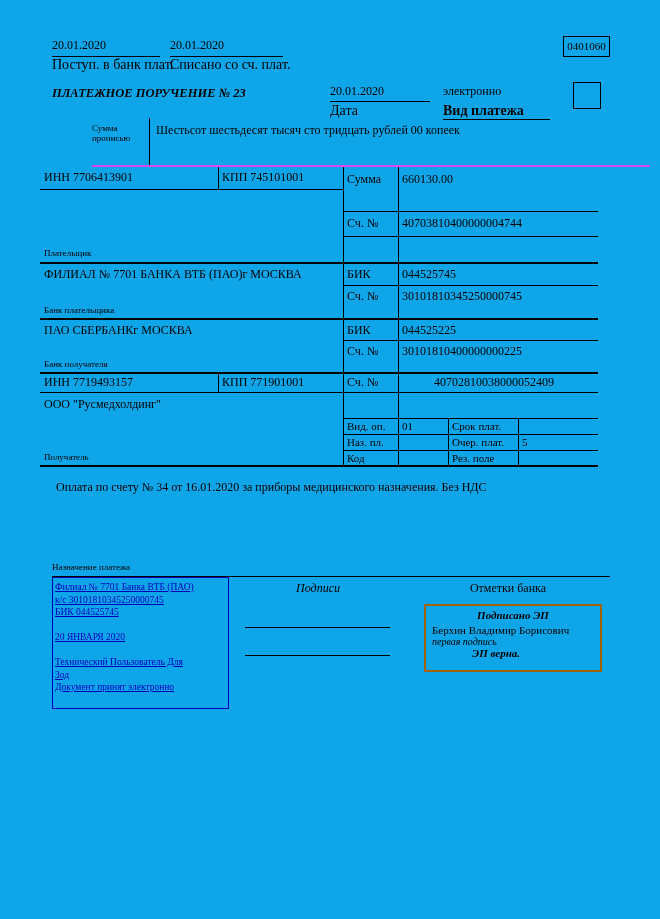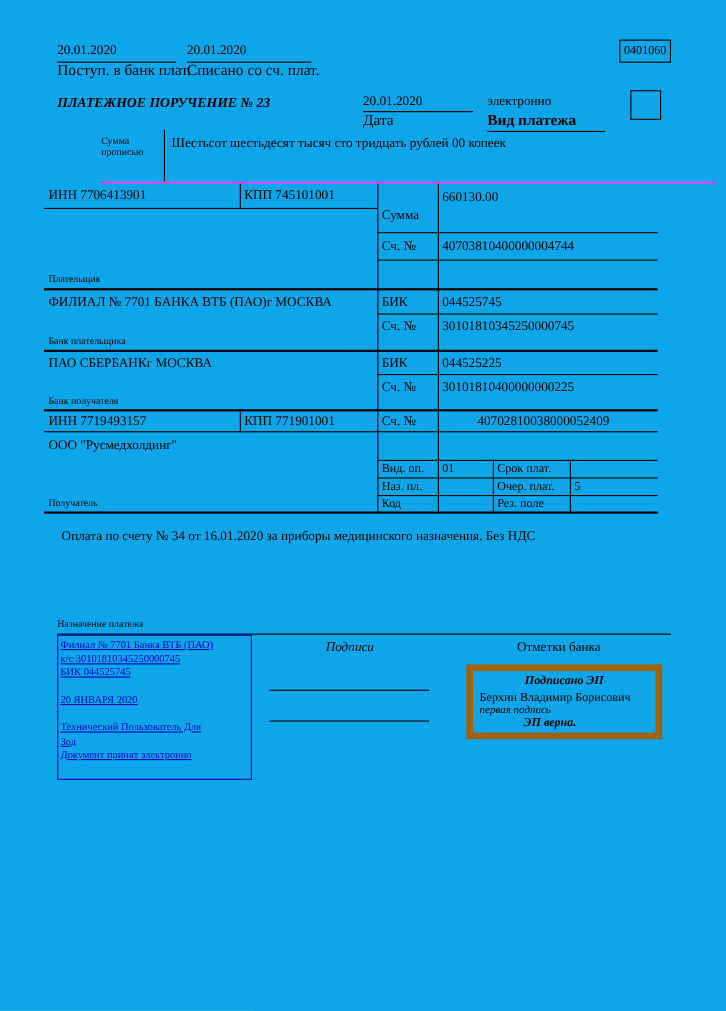--- a/index.html
+++ b/index.html
@@ -64,21 +64,21 @@
     <div class="line" style="left:303px; top:173px; width:255px; height:1px;"></div>
     <div class="line" style="left:0; top:205px; width:558px; height:2px;"></div>
     <div class="line" style="left:0; top:225px; width:558px; height:1px;"></div>
     <div class="line" style="left:303px; top:251px; width:255px; height:1px;"></div>
     <div class="line" style="left:303px; top:267px; width:255px; height:1px;"></div>
     <div class="line" style="left:303px; top:283px; width:255px; height:1px;"></div>
     <div class="line" style="left:0; top:298px; width:558px; height:2px;"></div>
 
     <div class="abs fs12" style="left:4px; top:3px;">ИНН 7706413901</div>
     <div class="abs fs12" style="left:182px; top:3px;">КПП 745101001</div>
-    <div class="abs fs12" style="left:307px; top:5px;margin-top:16px;">Сумма</div>
+    <div class="abs fs12" style="left:307px; top:5px;">Сумма</div>
     <div class="abs fs12" style="left:362px; top:5px;">660130.00</div>
     <div class="abs fs12" style="left:307px; top:49px;">Сч. №</div>
     <div class="abs fs12" style="left:362px; top:49px;">40703810400000004744</div>
     <div class="abs fs9" style="left:4px; top:81px;">Плательщик</div>
 
     <div class="abs fs12" style="left:4px; top:100px; width:294px;">ФИЛИАЛ № 7701 БАНКА ВТБ (ПАО)г МОСКВА</div>
     <div class="abs fs12" style="left:307px; top:100px;">БИК</div>
     <div class="abs fs12" style="left:362px; top:100px;">044525745</div>
     <div class="abs fs12" style="left:307px; top:122px;">Сч. №</div>
     <div class="abs fs12" style="left:362px; top:122px;">30101810345250000745</div>
@@ -120,20 +120,20 @@
     <div class="stamp-line" style="margin-top:13px;">Технический Пользователь Для</div>
     <div class="stamp-line">Зод</div>
     <div class="stamp-line">Документ принят электронно</div>
   </div>
 
   <div class="abs fs12 ctr" style="left:230px; top:581px; width:176px;font-style:italic;">Подписи</div>
   <div class="line" style="left:245px; top:627px; width:145px; height:1px;"></div>
   <div class="line" style="left:245px; top:655px; width:145px; height:1px;"></div>
 
   <div class="abs fs12 ctr" style="left:406px; top:581px; width:204px;">Отметки банка</div>
-  <div class="abs" style="left:424px; top:604px; width:178px; height:68px; border:6px solid #a16207; padding:3px 6px; font-size:11px;">
+  <div class="abs" style="left:424px; top:604px; width:178px; height:68px; border:2px solid #a16207; padding:3px 6px; font-size:11px;">
     <div class="b ctr">Подписано ЭП</div>
     <div style="margin-top:3px;">Берхин Владимир Борисович</div>
     <div class="i fs10">первая подпись</div>
     <div class="b" style="margin-left:40px;">ЭП верна.</div>
   </div>
 
 </div>
 
 </body></html>

